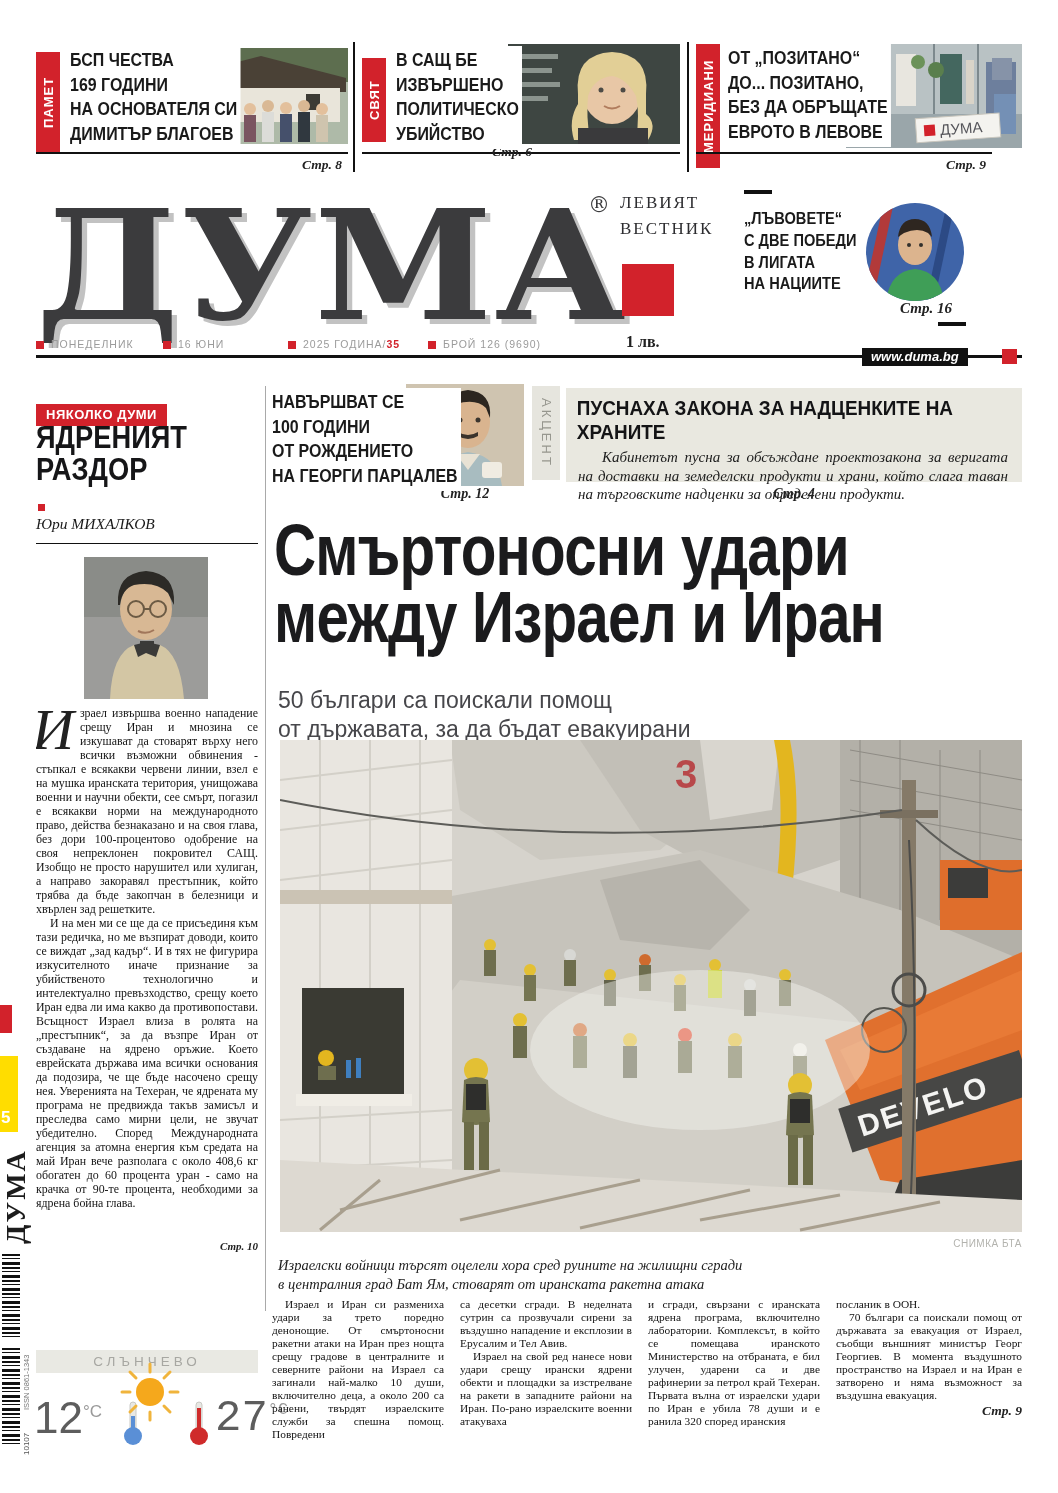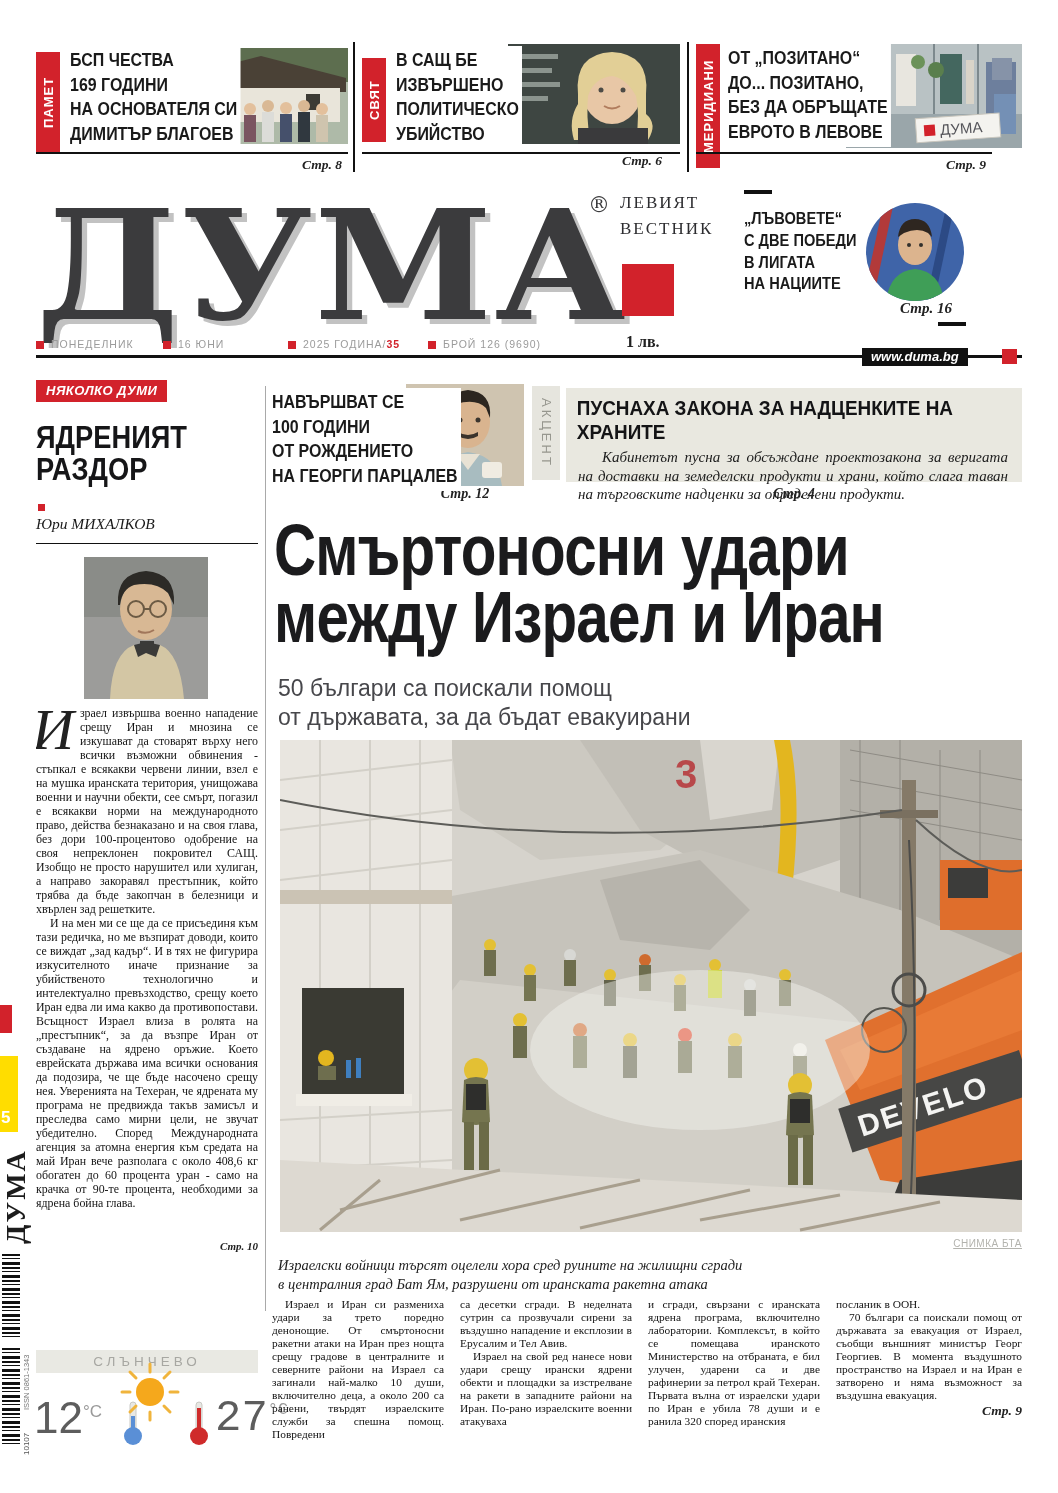--- a/index.html
+++ b/index.html
@@ -45,22 +45,22 @@
   .hr1{border-top:1.5px solid #111;}
   .grayline{width:1px;background:#a9a9a9;}
   
   .akc-box{background:#e9e8e0;}
   .akc-title{font-weight:bold;font-size:21px;transform:scaleX(.9);transform-origin:0 0;color:#141416;}
   .akc-text{font-family:"Liberation Serif",serif;font-style:italic;font-size:15px;line-height:18.5px;
             text-align:justify;text-indent:24px;color:#1c1c1c;}
   
   .headline{font-weight:bold;font-size:73px;line-height:.92;letter-spacing:-1px;color:#1b1b1d;
             transform:scaleX(.8);transform-origin:0 0;}
-  .subhead{font-size:23px;line-height:1.26;color:#47474b;}
-  .credit{font-size:10px;color:#b3b3ae;letter-spacing:.5px;text-decoration:underline;}
+  .subhead{font-size:23px;line-height:1.26;color:#47474b;margin-top:12px;}
+  .credit{font-size:10px;color:#b3b3ae;letter-spacing:.5px;}
   .caption{font-family:"Liberation Serif",serif;font-style:italic;font-size:14.5px;line-height:1.3;color:#1d1d1d;}
   .story{font-family:"Liberation Serif",serif;font-size:11.4px;line-height:13px;text-align:justify;color:#131313;}
   .story p{margin:0;}
   .story p.ind{text-indent:13px;}
   .story .pageref{display:block;text-align:right;margin-top:2px;}
   
   .w-city{font-family:"Liberation Serif",serif;font-weight:bold;font-style:italic;font-size:15px;text-align:center;}
   .w-bar{background:#e9e9e3;color:#a7a7a2;font-size:13.5px;letter-spacing:4px;text-align:center;padding:4px 0;}
   .temp{font-size:44px;color:#5d5d5d;line-height:1;}
   .temp sup{font-size:17px;color:#9a9a9a;}
@@ -130,21 +130,21 @@
     <rect x="70" y="84" width="70" height="16" fill="#3a3a3c"></rect>
     <circle cx="93" cy="46" r="2.5" fill="#4d4b46"></circle>
       <circle cx="115" cy="46" r="2.5" fill="#4d4b46"></circle>
     <path d="M96 62 Q104 67 112 62" stroke="#b07c5d" stroke-width="2" fill="none"></path>
   </svg>
   <div class="abs tease-title ml" style="left:396px;top:46px;">В САЩ БЕ
 ИЗВЪРШЕНО
 ПОЛИТИЧЕСКО
 УБИЙСТВО</div>
   <div class="abs tease-rule" style="left:362px;top:152px;width:318px;"></div>
-  <div class="abs pageref" style="left:362px;top:153px;width:300px;text-align:right;">Стр. 6</div>
+  <div class="abs pageref" style="left:362px;top:144px;width:300px;text-align:center;">Стр. 6</div>
   <div class="abs vdiv" style="left:687px;top:42px;height:130px;"></div>
 
   <div class="abs vlabel" style="left:696px;top:44px;height:124px;">
       <span>МЕРИДИАНИ</span>
     </div>
   <svg class="abs" style="left:846px;top:44px;" width="176" height="104" viewBox="0 0 176 104">
     <rect width="176" height="104" fill="#9aa6aa"></rect>
     <rect x="0" y="0" width="176" height="70" fill="#b9c2c4"></rect>
     <g stroke="#7d898d" stroke-width="2">
         <line x1="44" y1="0" x2="44" y2="70"></line>
@@ -206,21 +206,21 @@
 
   <div class="abs dateline" style="left:36px;top:338px;"><span class="bullet"></span><span>ПОНЕДЕЛНИК</span></div>
   <div class="abs dateline" style="left:163px;top:338px;"><span class="bullet"></span><span>16 ЮНИ</span></div>
   <div class="abs dateline" style="left:288px;top:338px;"><span class="bullet"></span><span>2025 ГОДИНА/</span><span style="color:#d2222b;font-weight:bold;">35</span></div>
   <div class="abs dateline" style="left:428px;top:338px;"><span class="bullet"></span><span>БРОЙ 126 (9690)</span></div>
   <div class="abs price" style="left:626px;top:333px;">1 лв.</div>
   <div class="abs mainrule" style="left:36px;top:355px;width:986px;"></div>
   <div class="abs site" style="left:862px;top:348px;">www.duma.bg</div>
   <div class="abs redsq" style="left:1002px;top:349px;width:15px;height:15px;"></div>
 
-  <div class="abs rubric" style="left:36px;top:380px;font-style:italic;">НЯКОЛКО ДУМИ</div>
+  <div class="abs rubric" style="left:36px;top:404px;">НЯКОЛКО ДУМИ</div>
   <div class="abs op-title ml" style="left:36px;top:422px;">ЯДРЕНИЯТ
 РАЗДОР</div>
   <div class="abs redsq" style="left:38px;top:504px;width:7px;height:7px;"></div>
   <div class="abs byline" style="left:36px;top:515px;">Юри МИХАЛКОВ</div>
   <div class="abs hr1" style="left:36px;top:543px;width:222px;"></div>
 
   <svg class="abs" style="left:84px;top:557px;" width="124" height="142" viewBox="0 0 124 142">
     <rect width="124" height="142" fill="#9c9c9a"></rect>
     <rect x="0" y="0" width="124" height="60" fill="#8a8c88"></rect>
     <ellipse cx="62" cy="52" rx="26" ry="31" fill="#d8b894"></ellipse>
@@ -460,21 +460,21 @@
       <line x1="60" y1="470" x2="220" y2="430"></line>
         <line x1="180" y1="480" x2="360" y2="440"></line>
       <line x1="300" y1="488" x2="470" y2="450"></line>
         <line x1="420" y1="480" x2="560" y2="455"></line>
       <line x1="100" y1="440" x2="40" y2="490"></line>
         <line x1="520" y1="490" x2="660" y2="462"></line>
     </g>
   </svg>
   <div class="abs credit" style="left:280px;top:1238px;width:742px;text-align:right;">СНИМКА БТА</div>
   <div class="abs caption ml" style="left:278px;top:1256px;">Израелски войници търсят оцелели хора сред руините на жилищни сгради
-в централния град Бат Ям, разрушени от иранската ракетна атака</div>
+в централния град Бат Ям, стоварят от иранската ракетна атака</div>
 
   <div class="abs story" style="left:272px;top:1298px;width:172px;height:178px;">
     <p class="ind">Израел и Иран си размениха удари за трето поредно денонощие. От смъртоносни ракетни атаки на Иран през нощта срещу градове в централните и северните райони на Израел са загинали най-малко 10 души, включително деца, а около 200 са ранени, твърдят израелските служби за спешна помощ. Повредени</p>
   </div>
   <div class="abs story" style="left:460px;top:1298px;width:172px;height:178px;">
     <p>са десетки сгради. В неделната сутрин са прозвучали сирени за въздушно нападение и експлозии в Ерусалим и Тел Авив.</p>
     <p class="ind">Израел на свой ред нанесе нови удари срещу ирански ядрени обекти и площадки за изстрелване на ракети в западните райони на Иран. По-рано израелските военни атакуваха</p>
   </div>
   <div class="abs story" style="left:648px;top:1298px;width:172px;height:178px;">
     <p>и сгради, свързани с иранската ядрена програма, включително лаборатории. Комплексът, в който се помещава иранското Министерство на отбраната, е бил улучен, ударени са и две рафинерии за петрол край Техеран. Първата вълна от израелски удари по Иран е убила 78 души и е ранила 320 според иранския</p>

